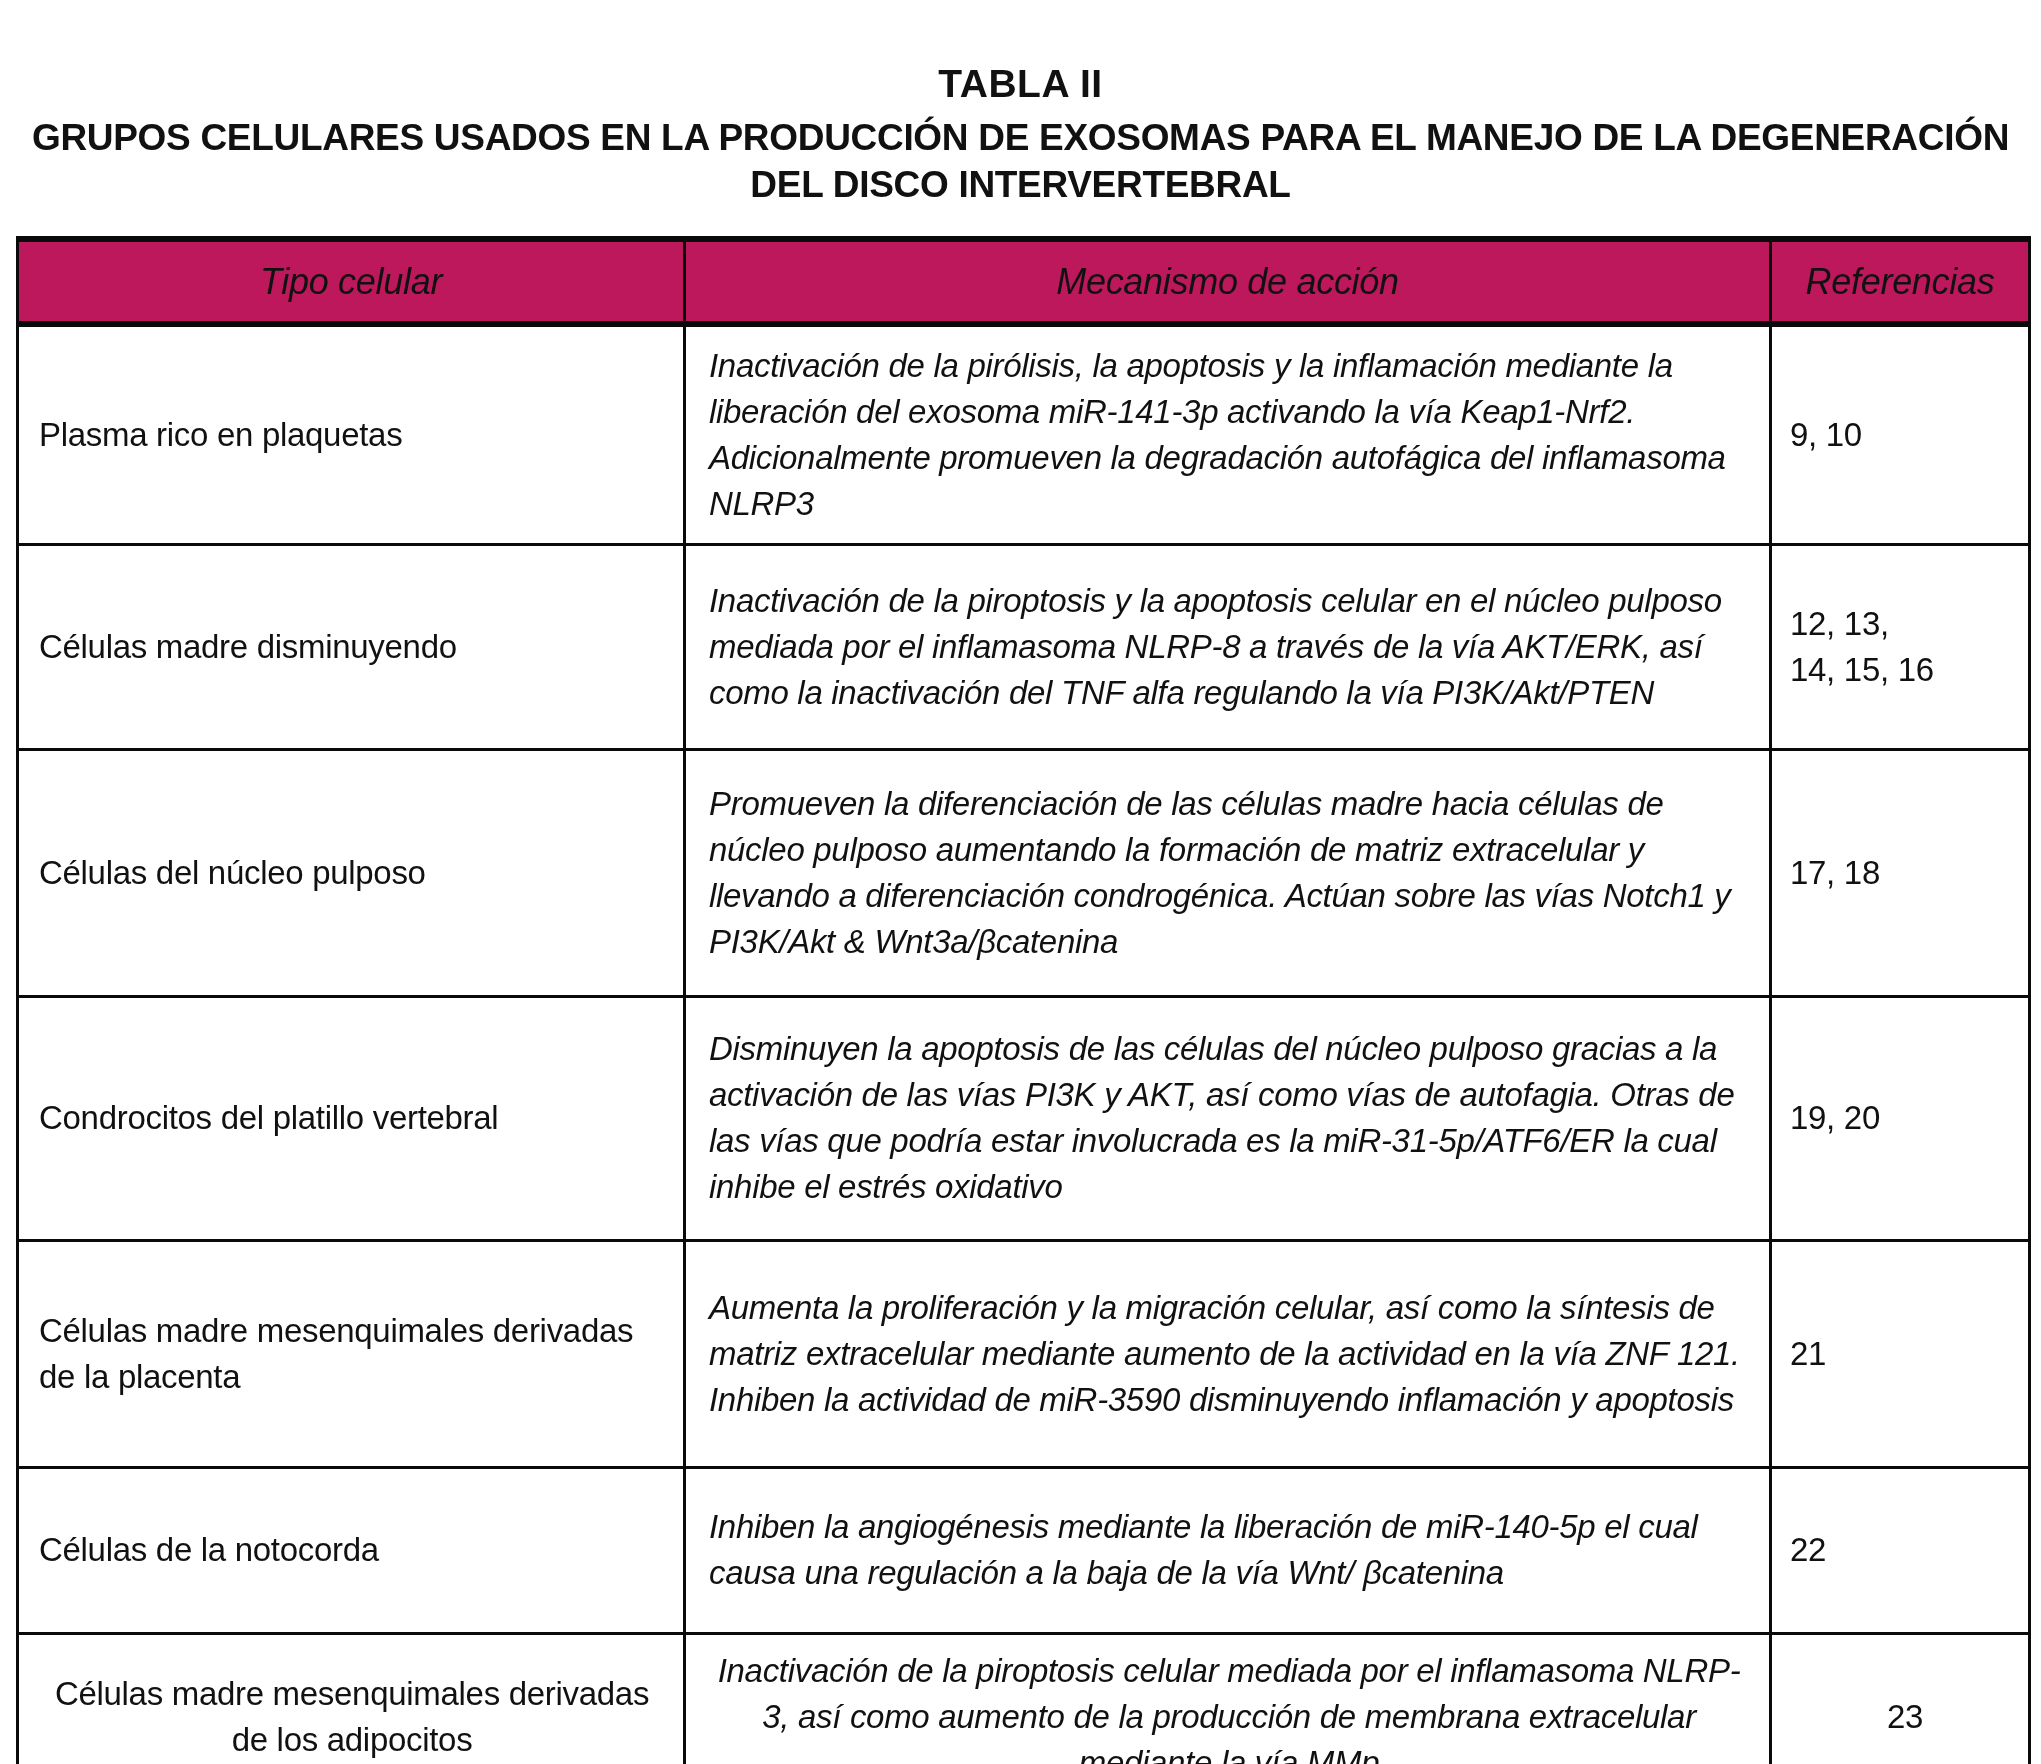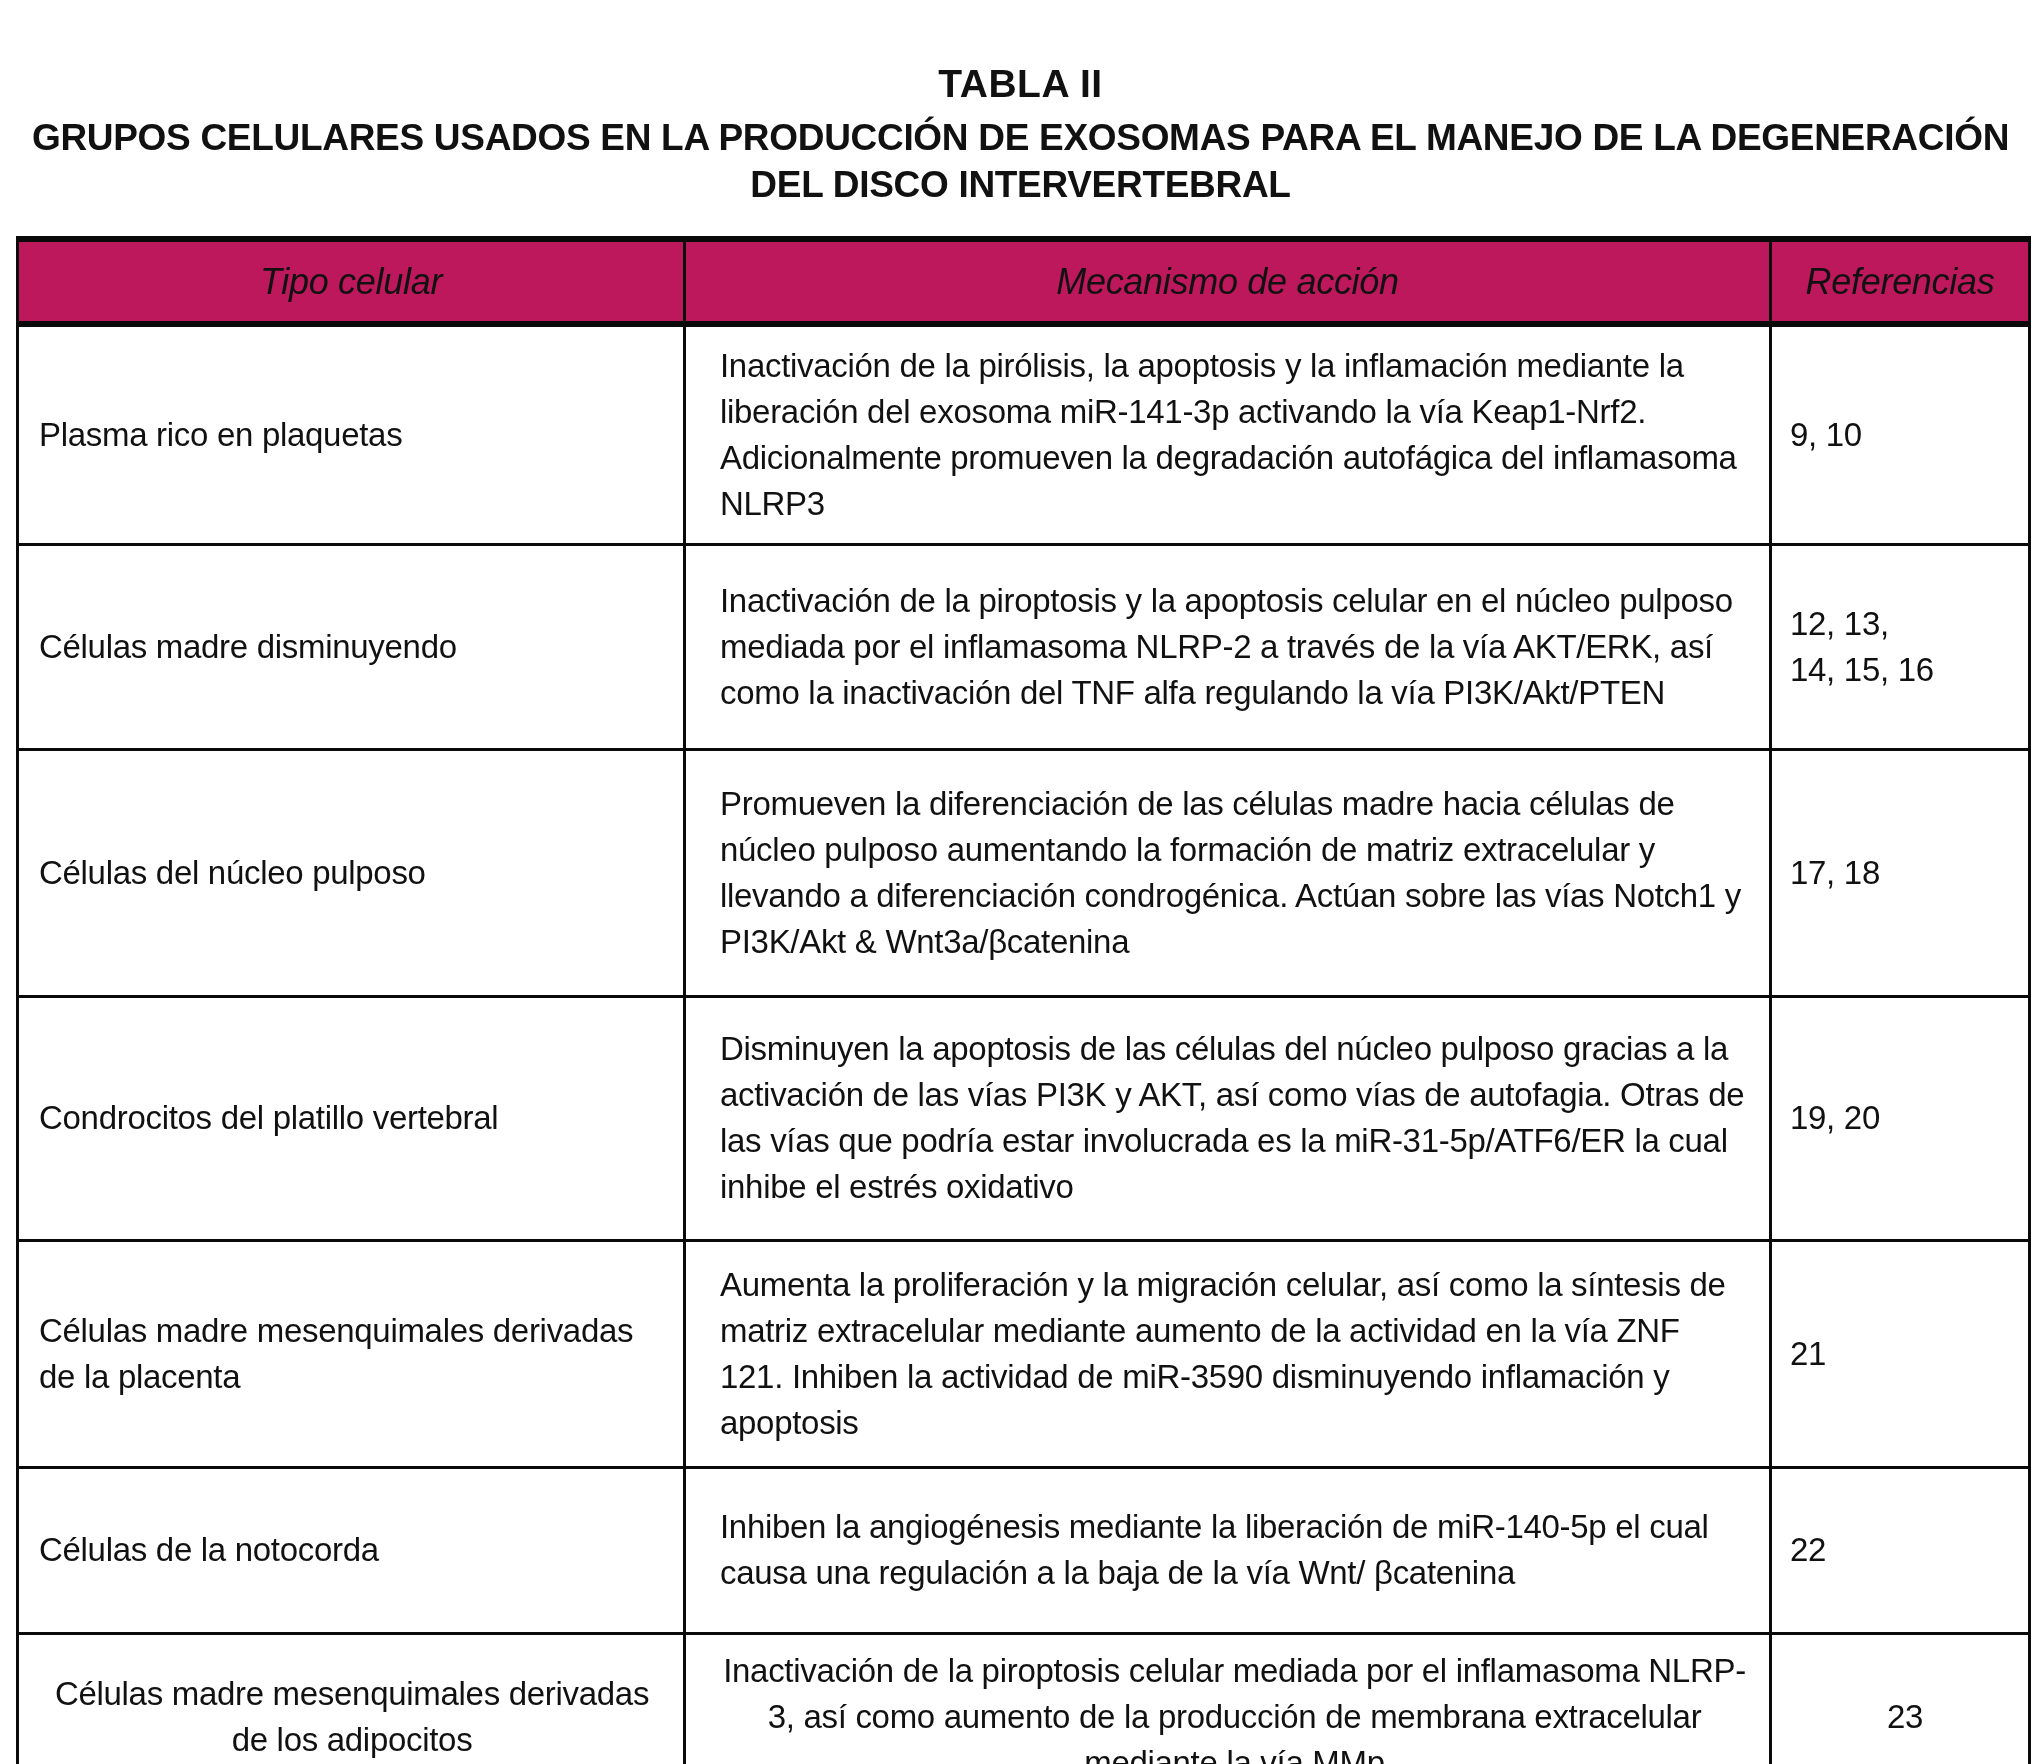--- a/index.html
+++ b/index.html
@@ -60,21 +60,21 @@
     letter-spacing: -0.3px;
   }
   td {
     font-size: 33px;
     line-height: 46px;
     vertical-align: middle;
     letter-spacing: -0.3px;
     box-sizing: border-box;
   }
   td.col-tipo { padding: 10px 18px 10px 20px; }
-  td.col-mecanismo { padding: 12px 20px 12px 34px; }
+  td.col-mecanismo { padding: 12px 20px 12px 23px; font-style: italic; }
   td.col-referencias { padding: 10px 8px 10px 18px; white-space: pre-line; }
   tbody tr:nth-child(1) { height: 220px; }
   tbody tr:nth-child(2) { height: 205px; }
   tbody tr:nth-child(3) { height: 247px; }
   tbody tr:nth-child(4) { height: 244px; }
   tbody tr:nth-child(5) { height: 227px; }
   tbody tr:nth-child(6) { height: 166px; }
   tbody tr:nth-child(7) { height: 170px; text-align: center; }
 </style>
 </head>
@@ -103,21 +103,21 @@
       </tr>
     </thead>
     <tbody id="table-body">
         <tr>
           <td class="col-tipo">Plasma rico en plaquetas</td>
           <td class="col-mecanismo">Inactivación de la pirólisis, la apoptosis y la inflamación mediante la liberación del exosoma miR-141-3p activando la vía Keap1-Nrf2. Adicionalmente promueven la degradación autofágica del inflamasoma NLRP3</td>
           <td class="col-referencias">9, 10</td>
         </tr>
         <tr>
           <td class="col-tipo">Células madre disminuyendo</td>
-          <td class="col-mecanismo">Inactivación de la piroptosis y la apoptosis celular en el núcleo pulposo mediada por el inflamasoma NLRP-2 a través de la vía AKT/ERK, así como la inactivación del TNF alfa regulando la vía PI3K/Akt/PTEN</td>
+          <td class="col-mecanismo">Inactivación de la piroptosis y la apoptosis celular en el núcleo pulposo mediada por el inflamasoma NLRP-8 a través de la vía AKT/ERK, así como la inactivación del TNF alfa regulando la vía PI3K/Akt/PTEN</td>
           <td class="col-referencias">12, 13,
 14, 15, 16</td>
         </tr>
         <tr>
           <td class="col-tipo">Células del núcleo pulposo</td>
           <td class="col-mecanismo">Promueven la diferenciación de las células madre hacia células de núcleo pulposo aumentando la formación de matriz extracelular y llevando a diferenciación condrogénica. Actúan sobre las vías Notch1 y PI3K/Akt &amp; Wnt3a/βcatenina</td>
           <td class="col-referencias">17, 18</td>
         </tr>
         <tr>
           <td class="col-tipo">Condrocitos del platillo vertebral</td>

